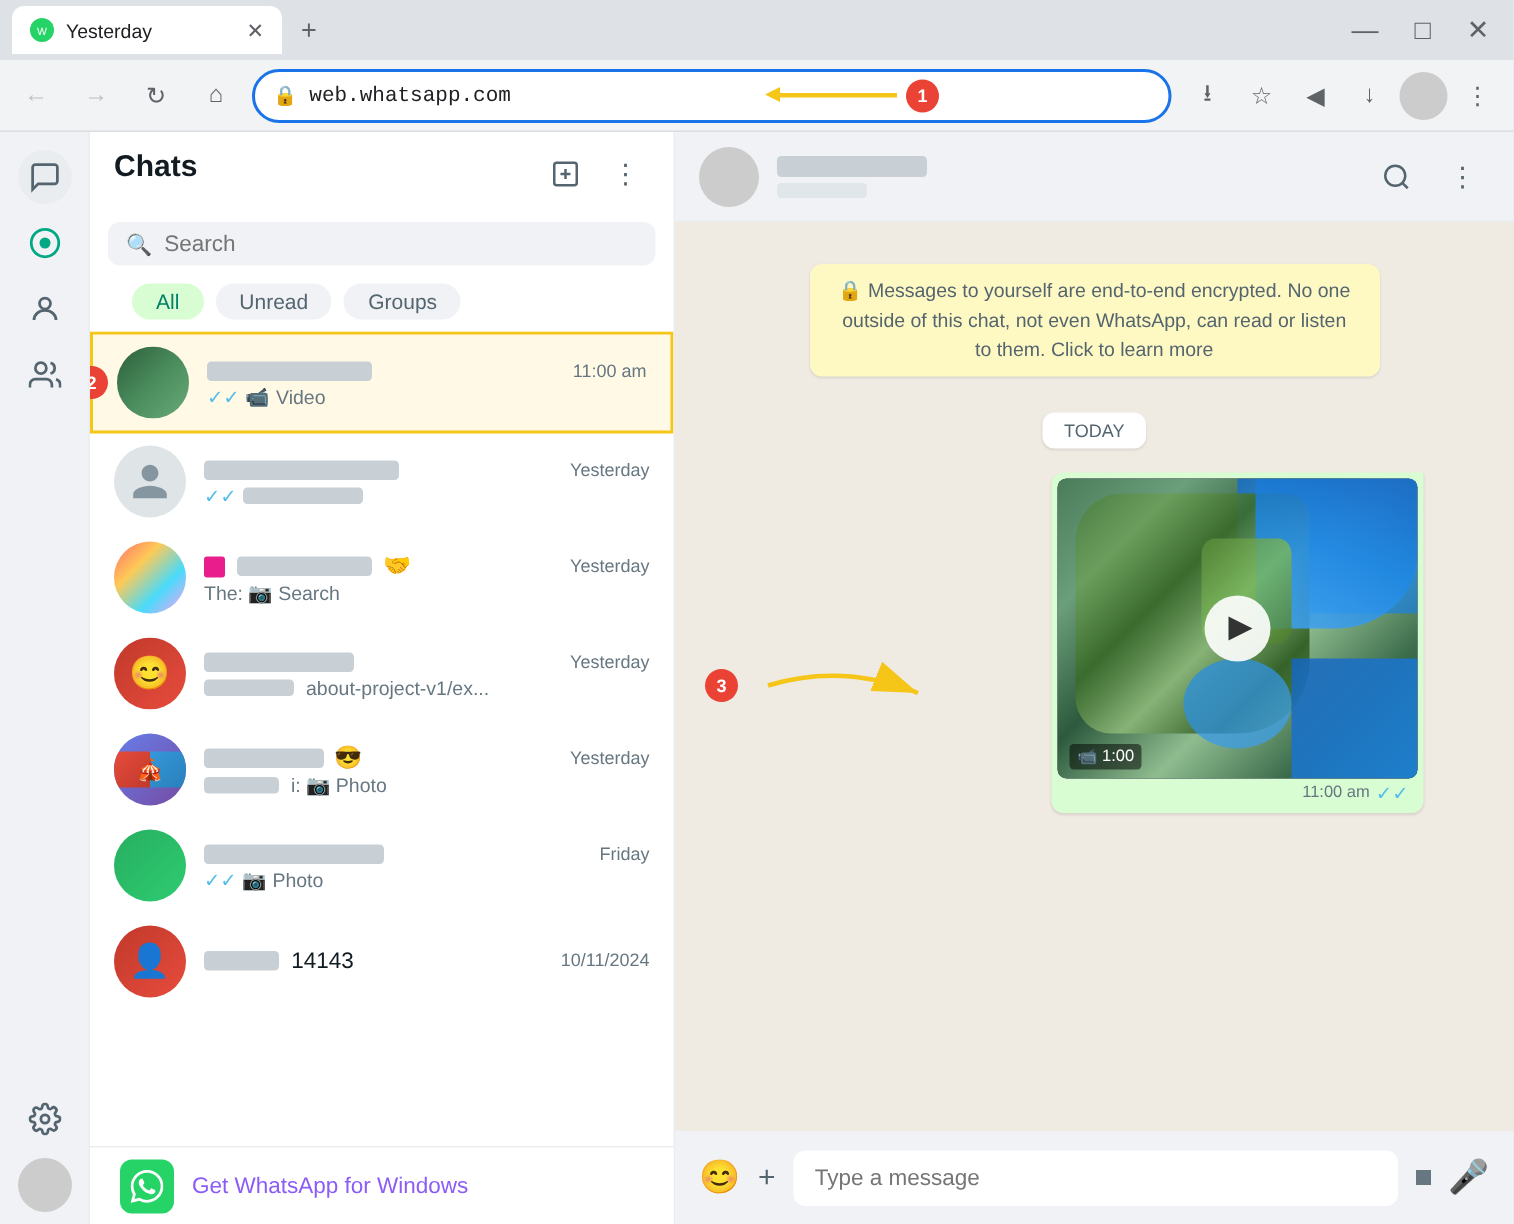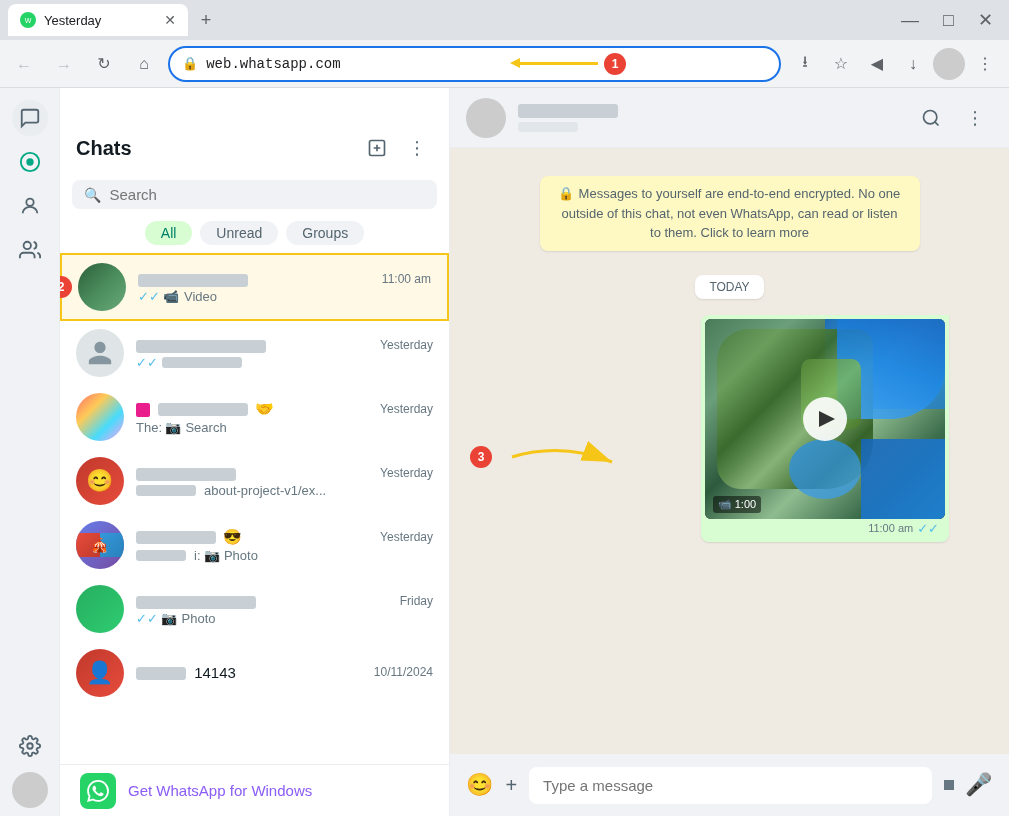--- a/index.html
+++ b/index.html
@@ -33,28 +33,28 @@
     .app-sidebar { width: 60px; background: #f0f2f5; display: flex; flex-direction: column; align-items: center; padding: 8px 0; border-right: 1px solid #e9edef; }
     .sidebar-icon { width: 36px; height: 36px; border-radius: 50%; display: flex; align-items: center; justify-content: center; cursor: pointer; color: #54656f; font-size: 20px; margin: 4px 0; }
     .sidebar-icon.active { color: #00a884; }
     .sidebar-icon.active-tab { background: #e9edef; }
     .sidebar-bottom { margin-top: auto; }
     .sidebar-gear { width: 36px; height: 36px; border-radius: 50%; display: flex; align-items: center; justify-content: center; cursor: pointer; color: #54656f; font-size: 18px; }
     .sidebar-user-avatar { width: 36px; height: 36px; border-radius: 50%; background: #ccc; margin-top: 8px; }
 
     
     .chat-list-panel { width: 390px; background: #fff; display: flex; flex-direction: column; border-right: 1px solid #e9edef; }
-    .chat-list-header { padding: 12px 16px; display: flex; align-items: center; justify-content: space-between; margin-top: 32px; }
+    .chat-list-header { padding: 12px 16px; display: flex; justify-content: space-between; }
     .chat-list-title { font-size: 20px; font-weight: 600; color: #111b21; }
     .chat-list-actions { display: flex; gap: 8px; }
     .chat-action-btn { width: 32px; height: 32px; border-radius: 50%; border: none; background: transparent; cursor: pointer; display: flex; align-items: center; justify-content: center; color: #54656f; font-size: 18px; }
     .search-bar { margin: 4px 12px 8px; background: #f0f2f5; border-radius: 8px; display: flex; align-items: center; padding: 6px 12px; gap: 8px; }
     .search-icon { color: #54656f; font-size: 14px; }
     .search-input { border: none; background: transparent; outline: none; font-size: 15px; color: #111b21; flex: 1; }
-    .filter-row { display: flex; gap: 8px; padding: 4px 12px 8px; justify-content: center; }
+    .filter-row { display: flex; gap: 8px; padding: 4px 28px 8px; }
     .filter-btn { padding: 4px 16px; border-radius: 16px; border: none; cursor: pointer; font-size: 14px; font-weight: 500; }
     .filter-btn.active { background: #d9fdd3; color: #008069; }
     .filter-btn.inactive { background: #f0f2f5; color: #54656f; }
 
     .chat-list { flex: 1; overflow-y: auto; }
     .archived-item { display: flex; align-items: center; padding: 10px 16px; gap: 12px; cursor: pointer; border-bottom: 1px solid #e9edef; }
     .archived-icon { width: 36px; height: 36px; background: #00a884; border-radius: 50%; display: flex; align-items: center; justify-content: center; color: white; font-size: 16px; }
     .archived-text { font-size: 15px; color: #111b21; font-weight: 400; }
 
     .chat-item { display: flex; align-items: center; padding: 8px 16px; gap: 12px; cursor: pointer; position: relative; border-bottom: none; }

